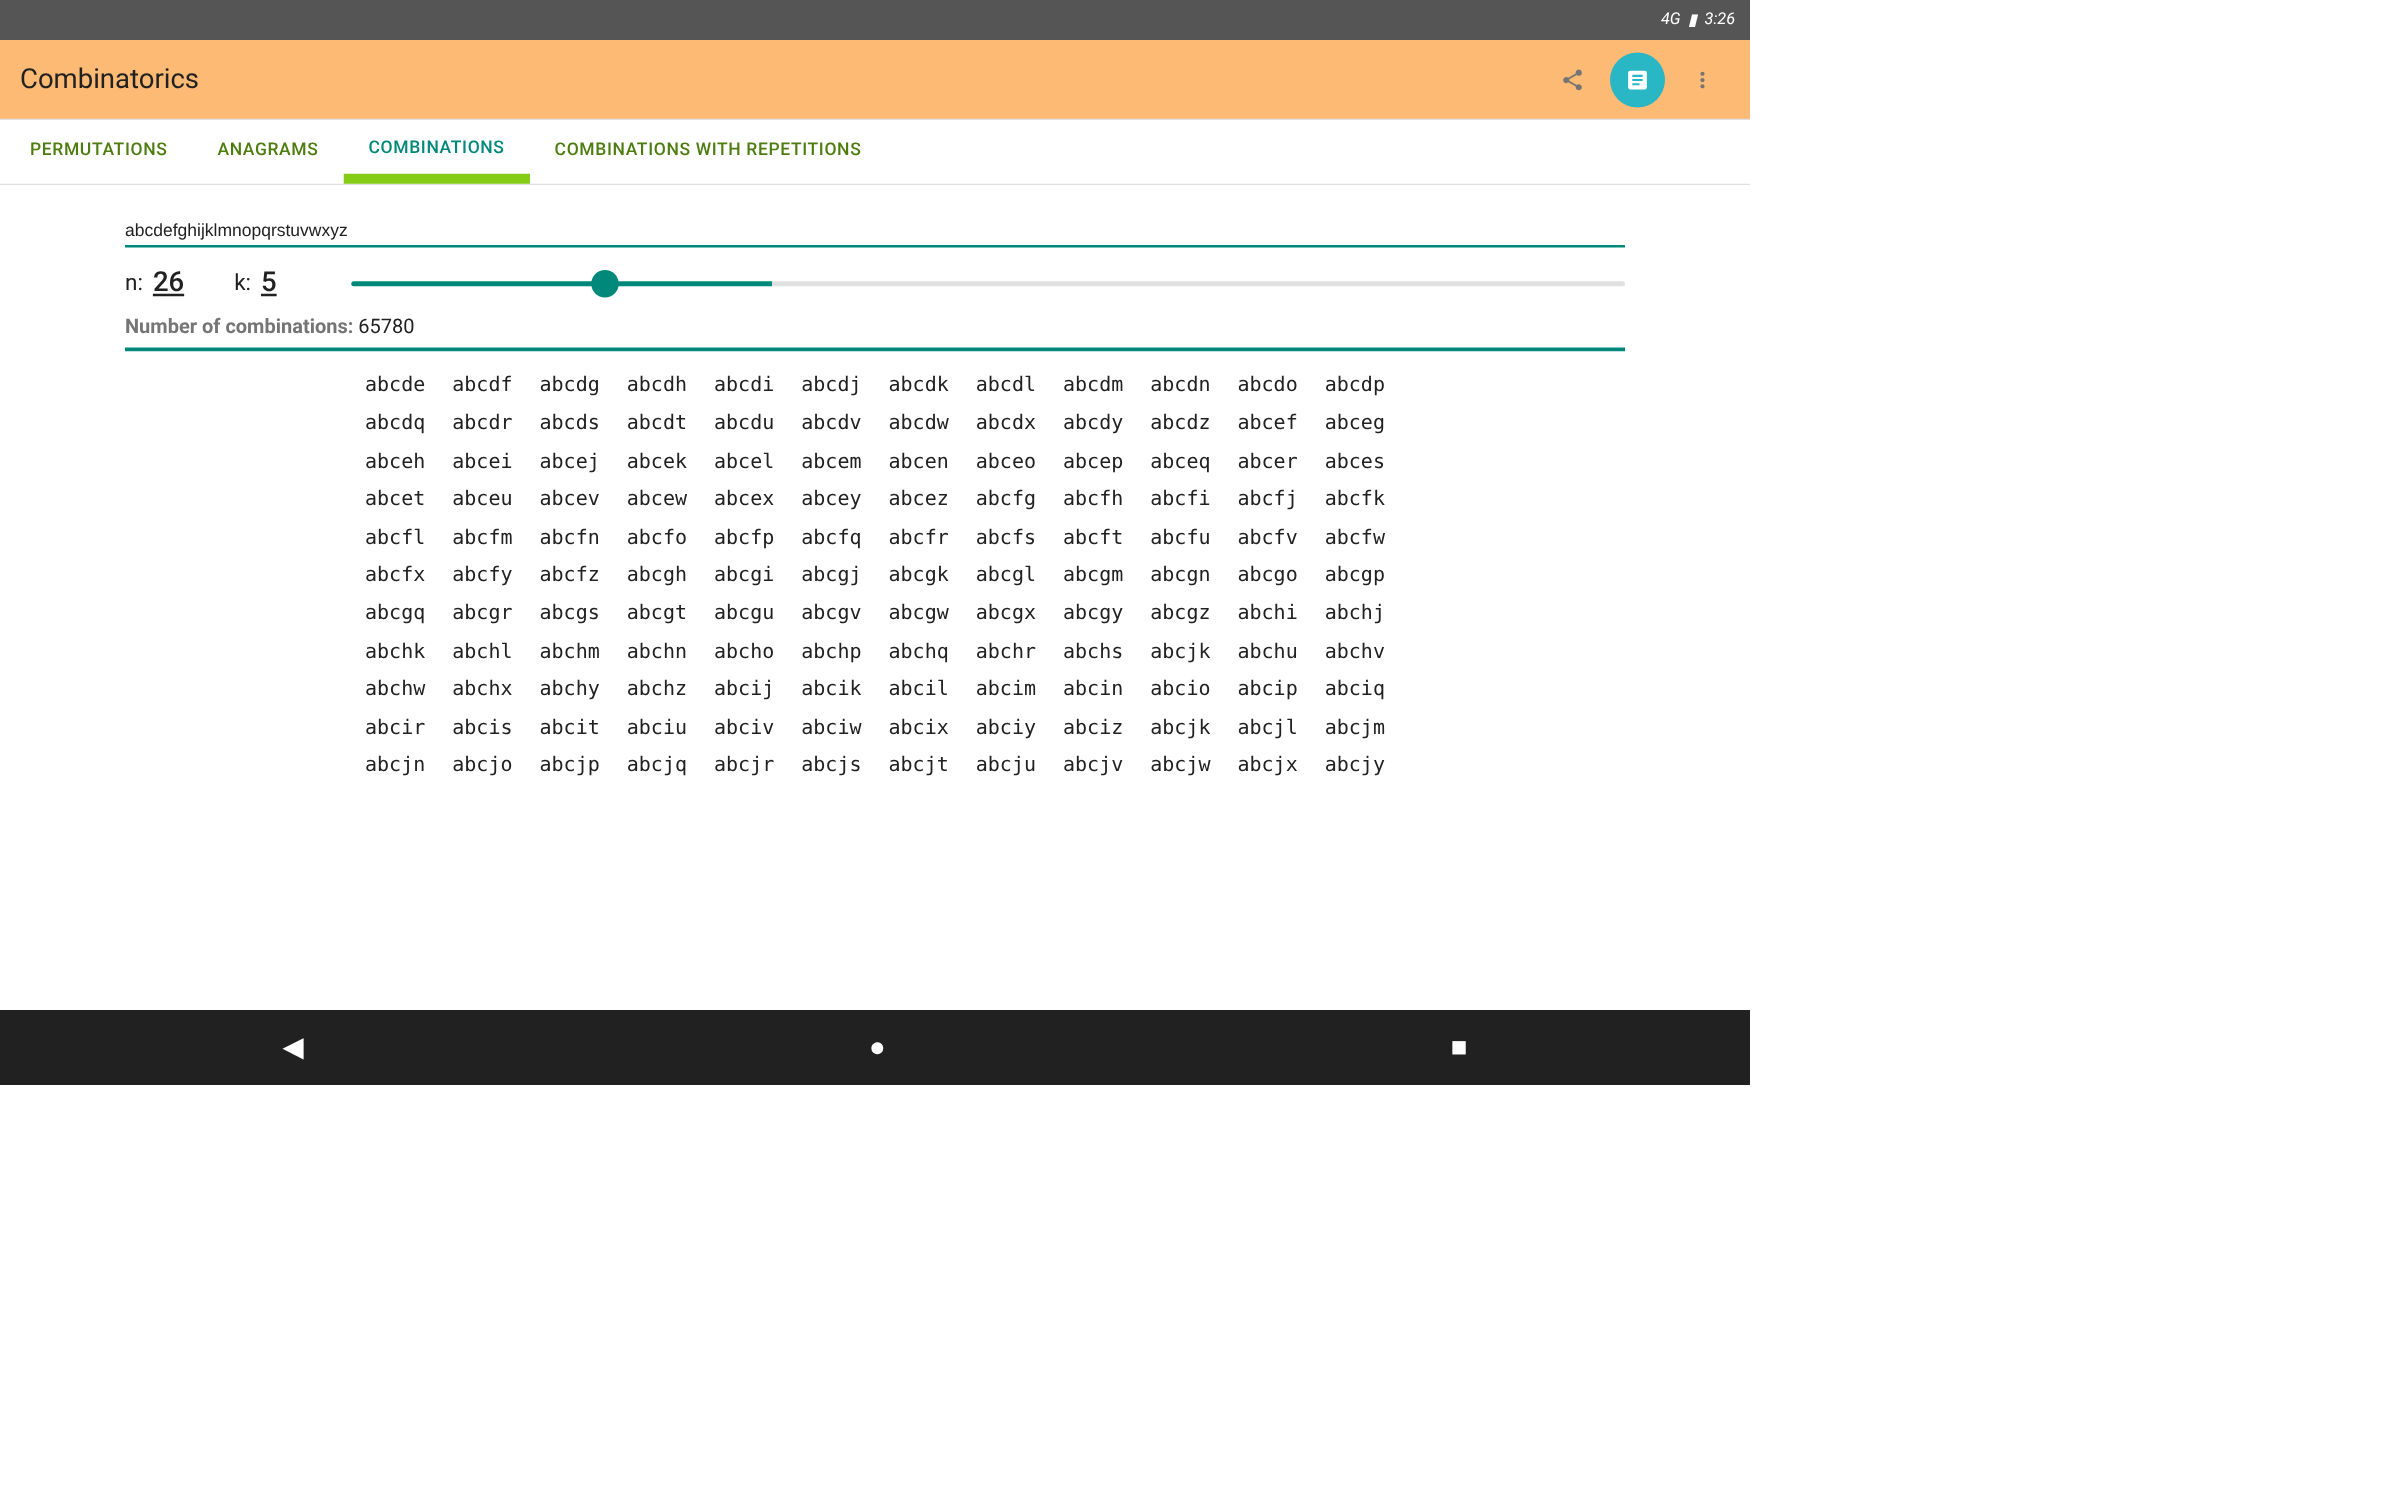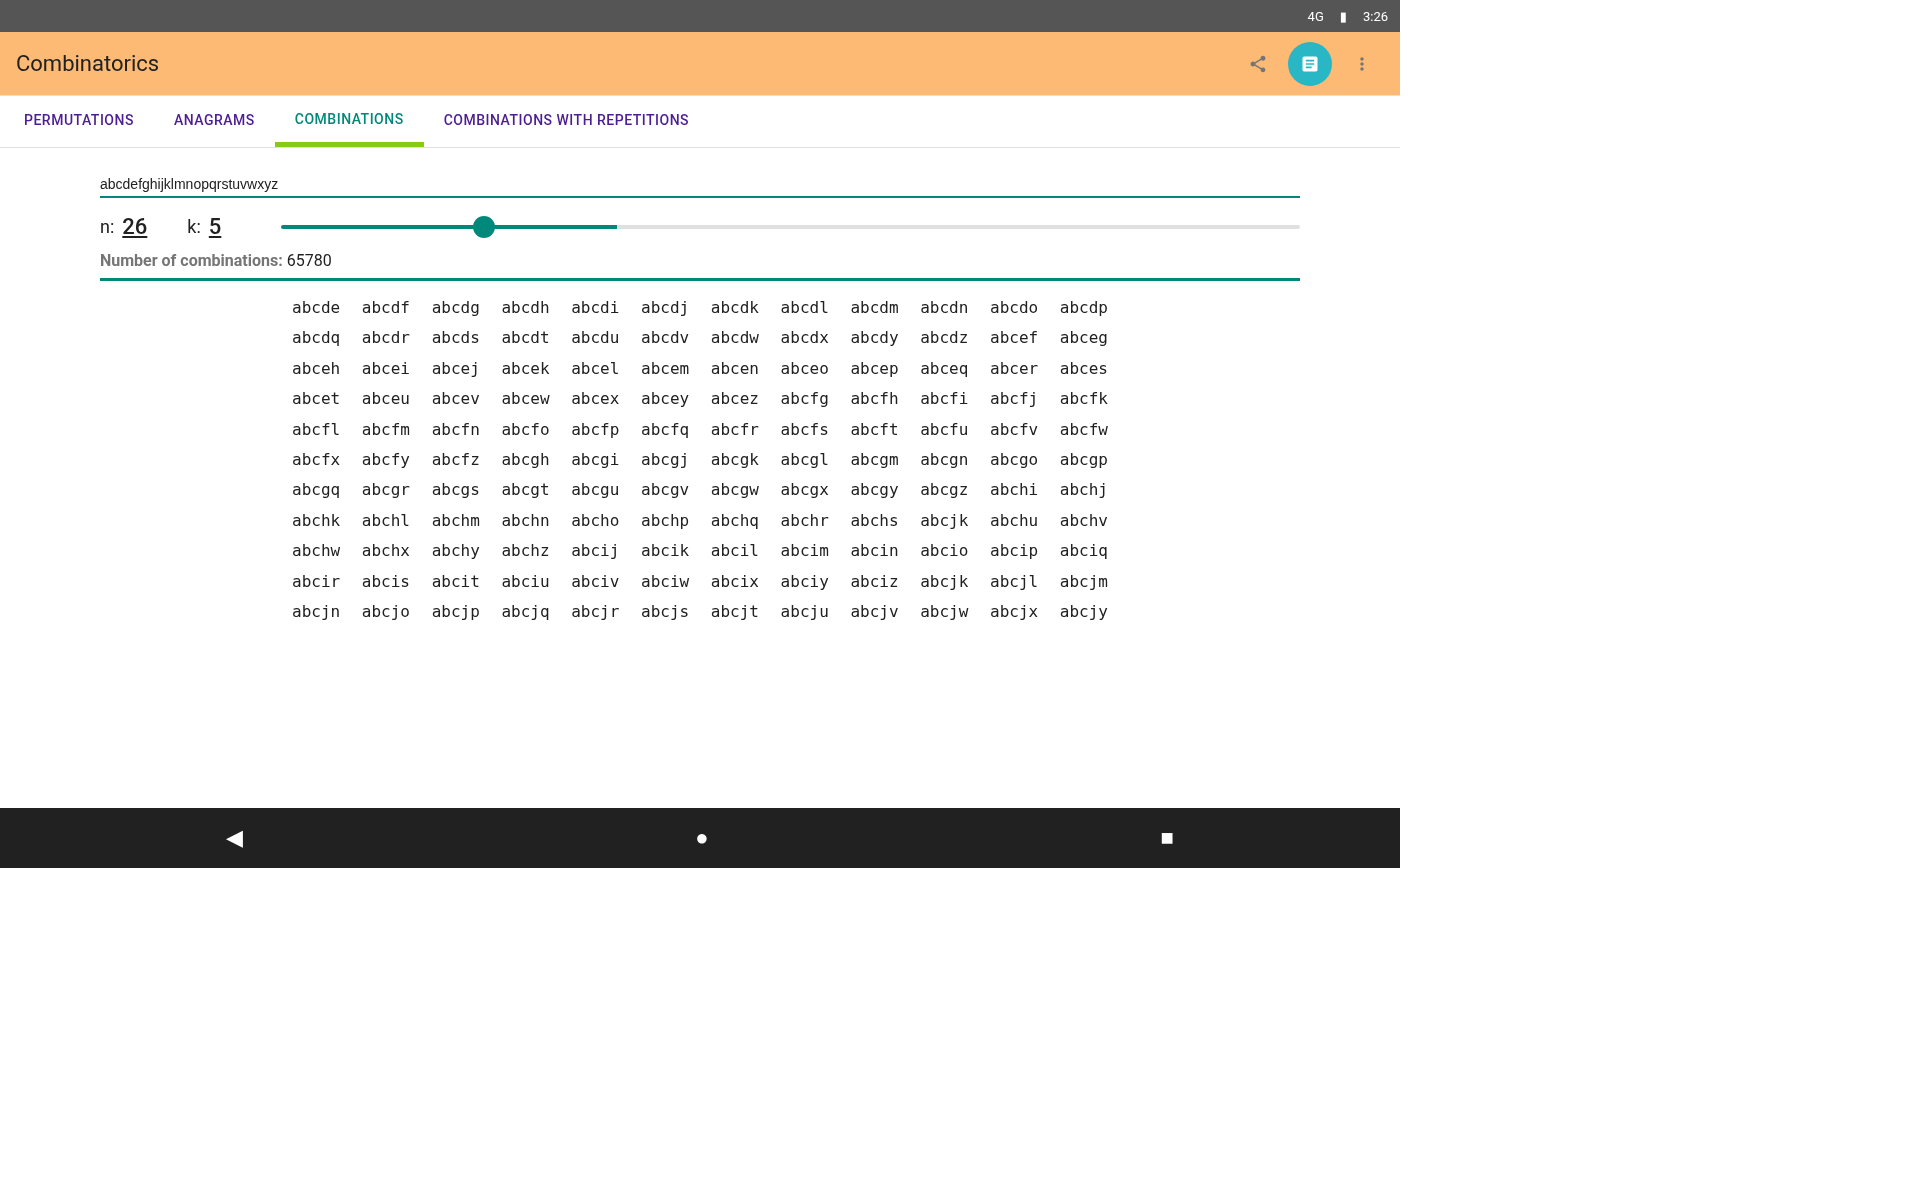--- a/index.html
+++ b/index.html
@@ -4,21 +4,21 @@
   <style>
     * { margin: 0; padding: 0; box-sizing: border-box; }
     body { font-family: 'Roboto', Arial, sans-serif; background: #fff; width: 1400px; height: 868px; overflow: hidden; display: flex; flex-direction: column; }
 
     
     .status-bar {
       background: #555; color: #fff; font-size: 13px; padding: 4px 12px;
       display: flex; justify-content: flex-end; align-items: center; gap: 8px;
       height: 32px; flex-shrink: 0;
     }
-    .status-bar-icons { display: flex; align-items: flex-start; gap: 16px; }
+    .status-bar-icons { display: flex; align-items: flex-start; gap: 6px; font-style: italic; }
 
     
     .app-bar {
       background: #fdba74; display: flex; align-items: center; padding: 0 16px;
       height: 64px; flex-shrink: 0; border-bottom: 1px solid #e0e0e0;
     }
     .app-title { font-size: 22px; font-weight: 400; color: #212121; flex: 1; }
     .app-bar-actions { display: flex; align-items: center; gap: 8px; }
     .icon-btn {
       width: 44px; height: 44px; border-radius: 50%; border: none; background: transparent;
@@ -26,25 +26,25 @@
     }
     .icon-btn-blue { background: #29b6c5; color: #fff; }
 
     
     .tabs {
       display: flex; border-bottom: 1px solid #e0e0e0; background: #fff;
       height: 52px; flex-shrink: 0; padding: 0 4px;
     }
     .tab {
       padding: 0 20px; display: flex; align-items: center; cursor: pointer;
-      font-size: 14px; font-weight: 500; color: #4c1d95; text-transform: uppercase;
+      font-size: 14px; font-weight: 500; color: #4d7c0f; text-transform: uppercase;
       letter-spacing: 0.5px; border-bottom: 3px solid transparent; height: 100%;
       white-space: nowrap;
     }
-    .tab.active { color: #00897b; border-bottom: 5px solid #84cc16; }
+    .tab.active { color: #00897b; border-bottom: 8px solid #84cc16; }
 
     
     .content { flex: 1; padding: 24px 100px 0 100px; overflow: hidden; display: flex; flex-direction: column; }
 
     
     .input-row { margin-bottom: 16px; }
     .text-input {
       width: 100%; border: none; border-bottom: 2px solid #00897b;
       font-size: 14px; color: #212121; padding: 4px 0; outline: none;
       background: transparent;

